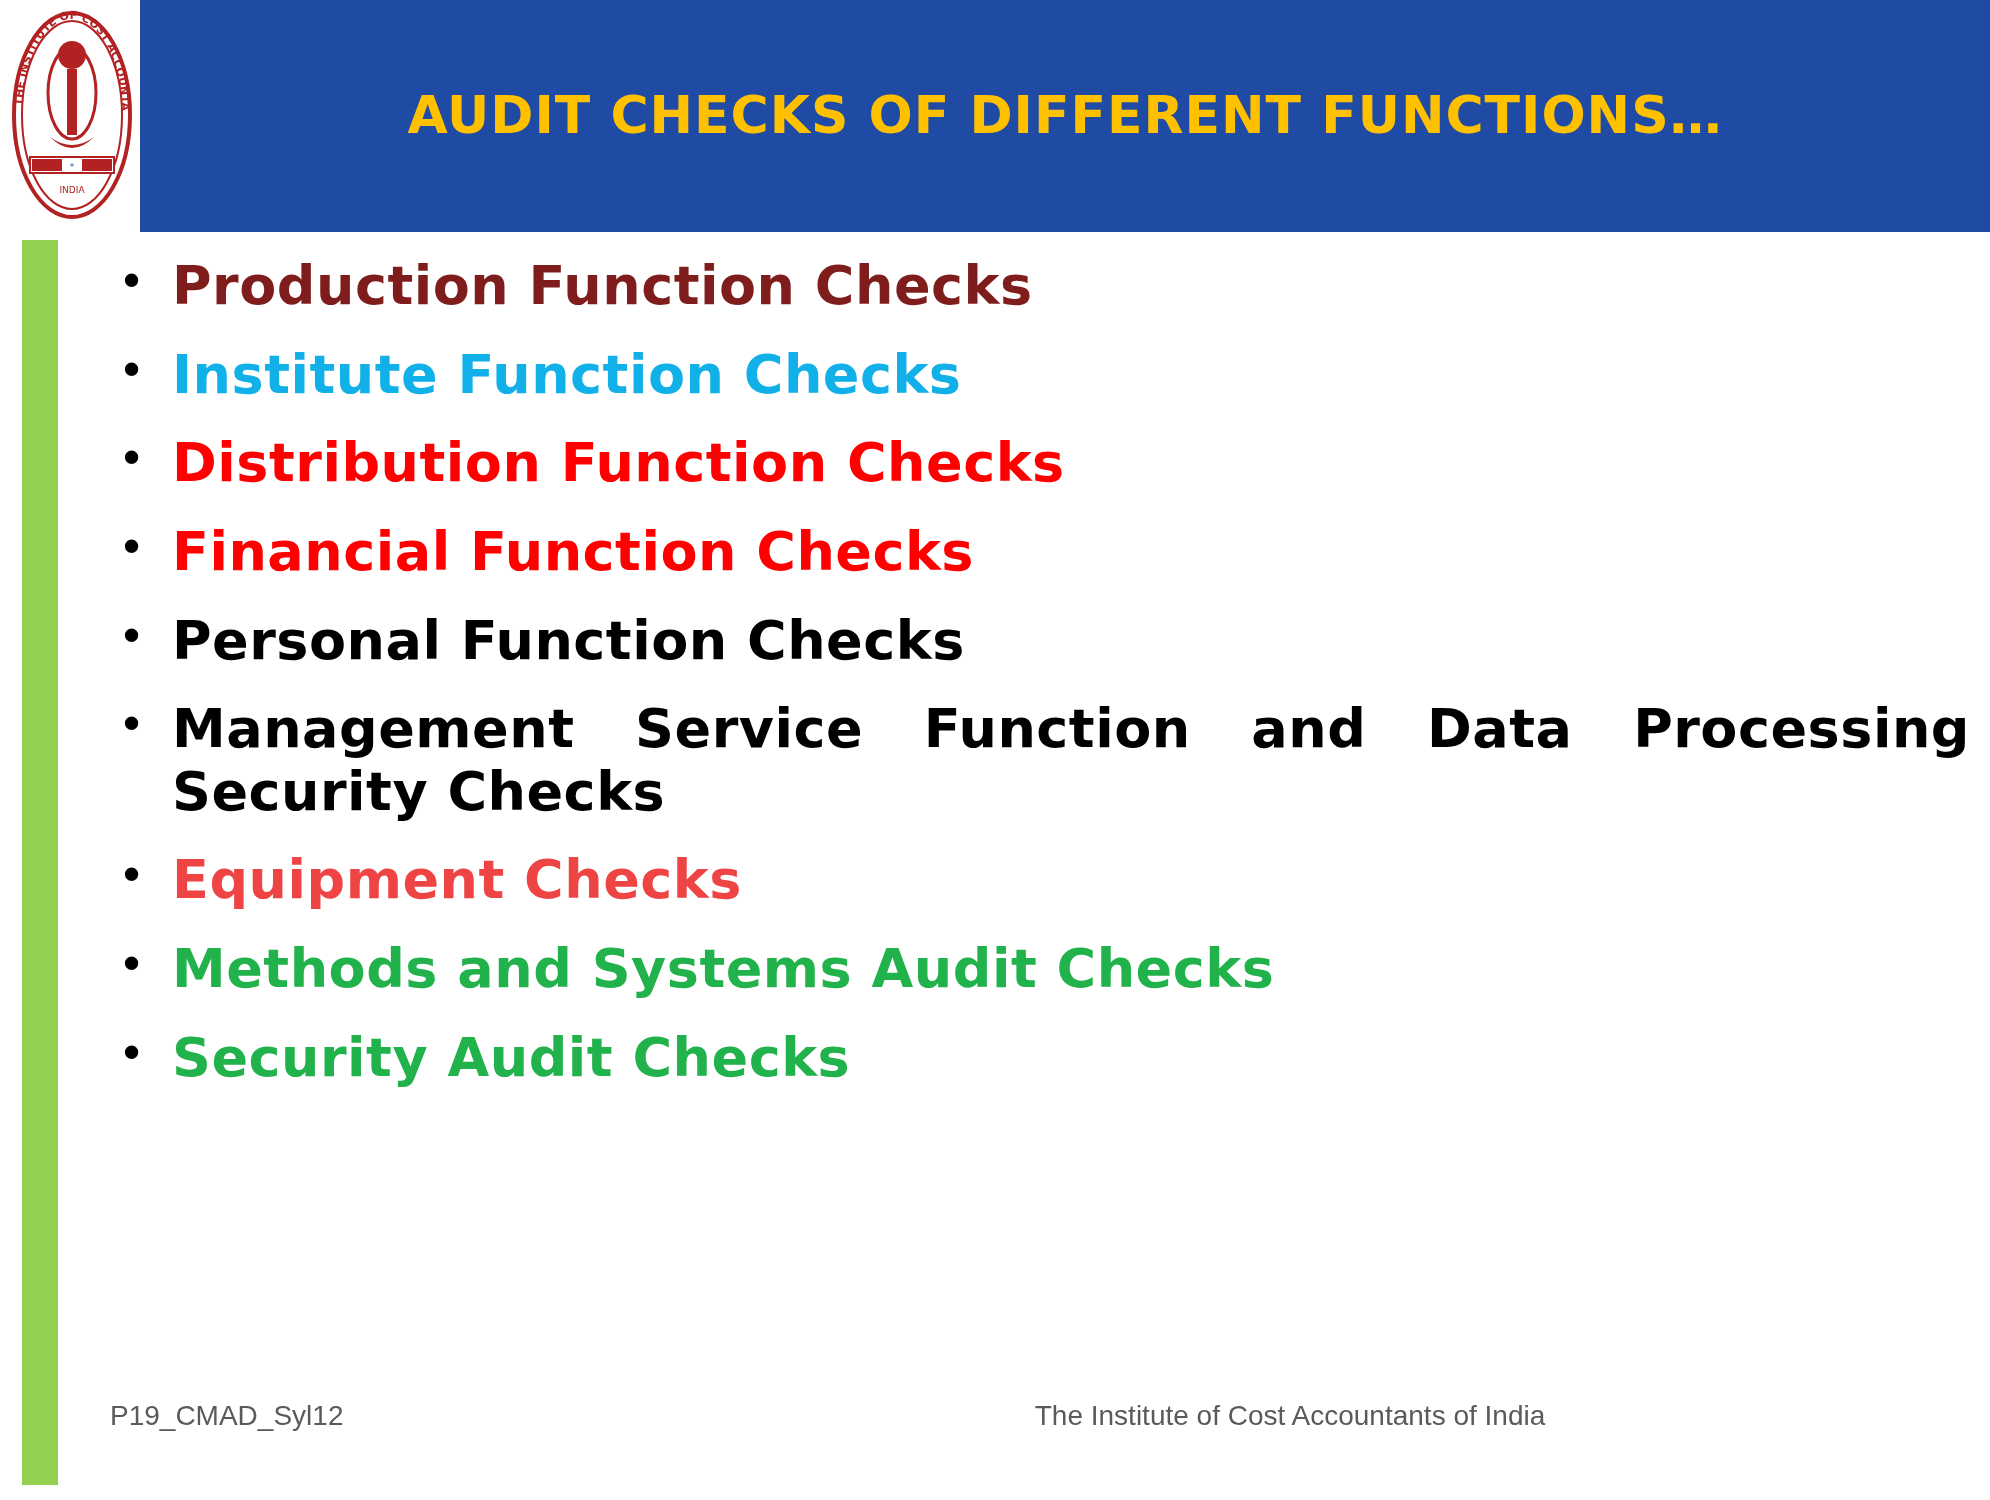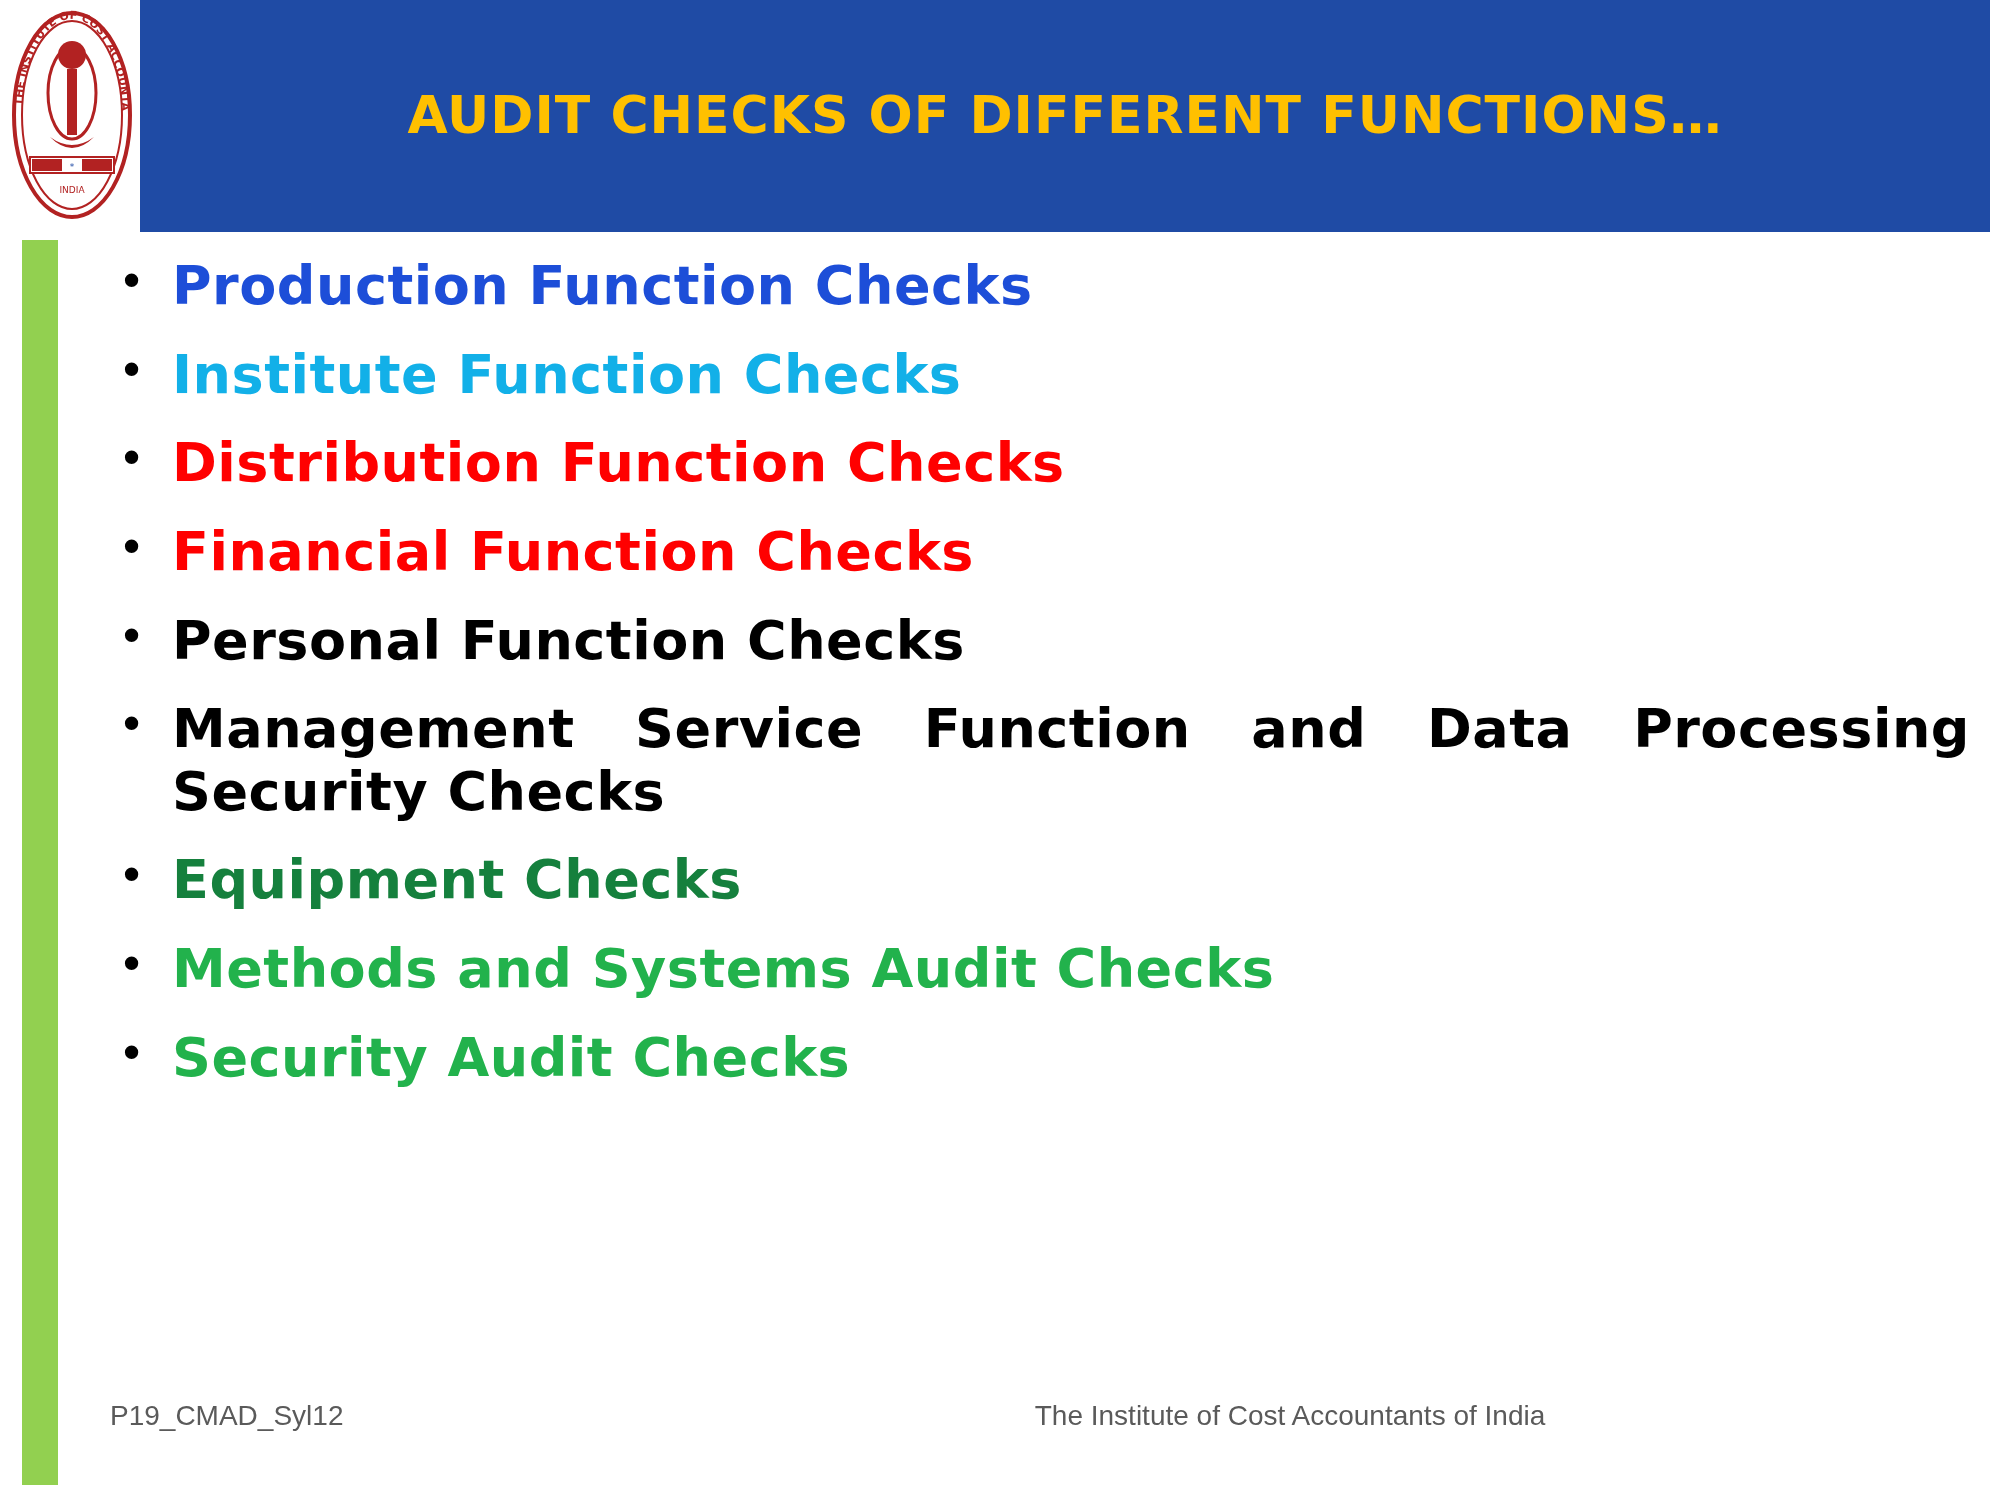--- a/index.html
+++ b/index.html
@@ -156,21 +156,21 @@
   <div class="header-bar">
     <h1 class="header-title">AUDIT CHECKS OF DIFFERENT FUNCTIONS…</h1>
   </div>
 
   <div class="left-green-bar"></div>
 
   <div class="bullet-list">
 
     <div class="bullet-row">
       <div class="bullet-dot">•</div>
-      <div class="bullet-text" style="color:#1d4ed8">Production Function Checks</div>
+      <div class="bullet-text" style="color:#7f1d1d">Production Function Checks</div>
     </div>
 
     <div class="bullet-row">
       <div class="bullet-dot">•</div>
       <div class="bullet-text" style="color:#12B0E8">Institute Function Checks</div>
     </div>
 
     <div class="bullet-row">
       <div class="bullet-dot">•</div>
       <div class="bullet-text" style="color:#FF0000">Distribution Function Checks</div>
@@ -186,21 +186,21 @@
       <div class="bullet-text" style="color:#000000">Personal Function Checks</div>
     </div>
 
     <div class="bullet-row justify">
       <div class="bullet-dot">•</div>
       <div class="bullet-text" style="color:#000000">Management Service Function and Data Processing Security Checks</div>
     </div>
 
     <div class="bullet-row">
       <div class="bullet-dot">•</div>
-      <div class="bullet-text" style="color:#15803d">Equipment Checks</div>
+      <div class="bullet-text" style="color:#ef4444">Equipment Checks</div>
     </div>
 
     <div class="bullet-row">
       <div class="bullet-dot">•</div>
       <div class="bullet-text" style="color:#22B24C">Methods and Systems Audit Checks</div>
     </div>
 
     <div class="bullet-row">
       <div class="bullet-dot">•</div>
       <div class="bullet-text" style="color:#22B24C">Security Audit Checks</div>

